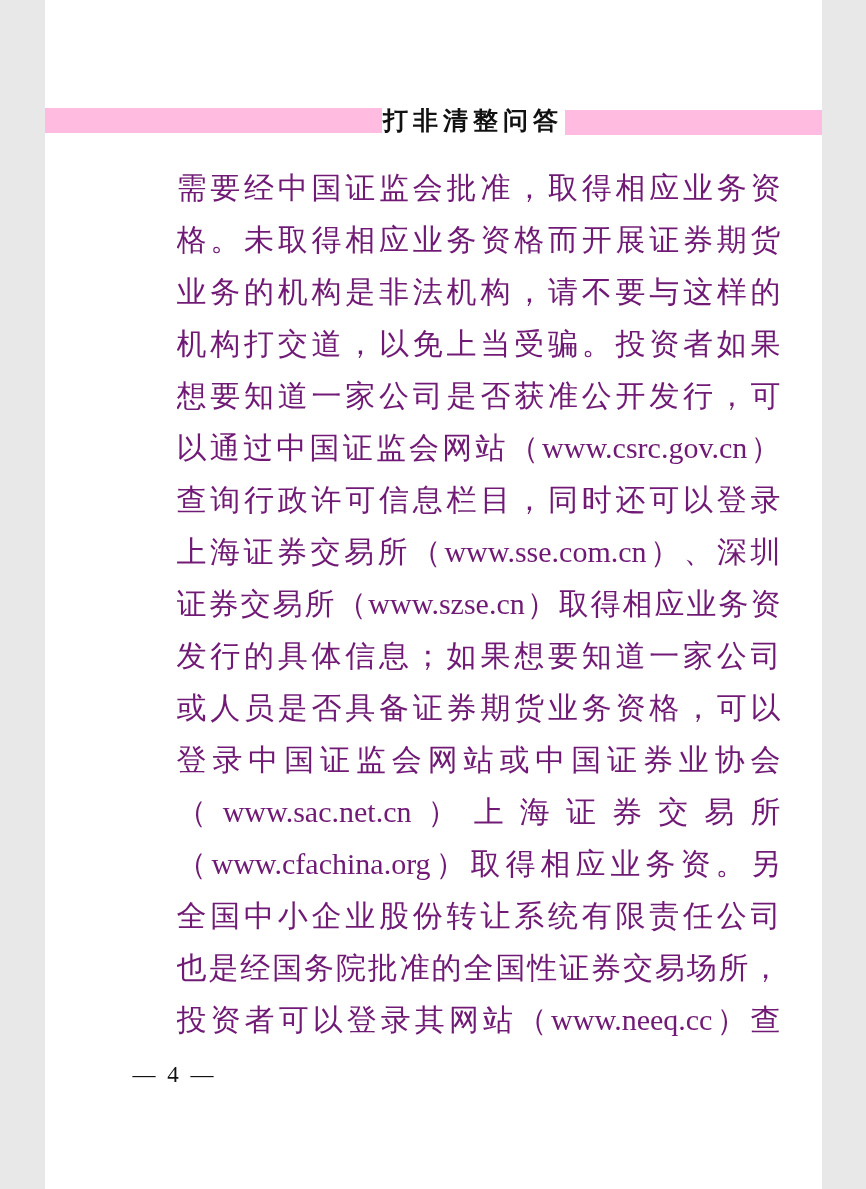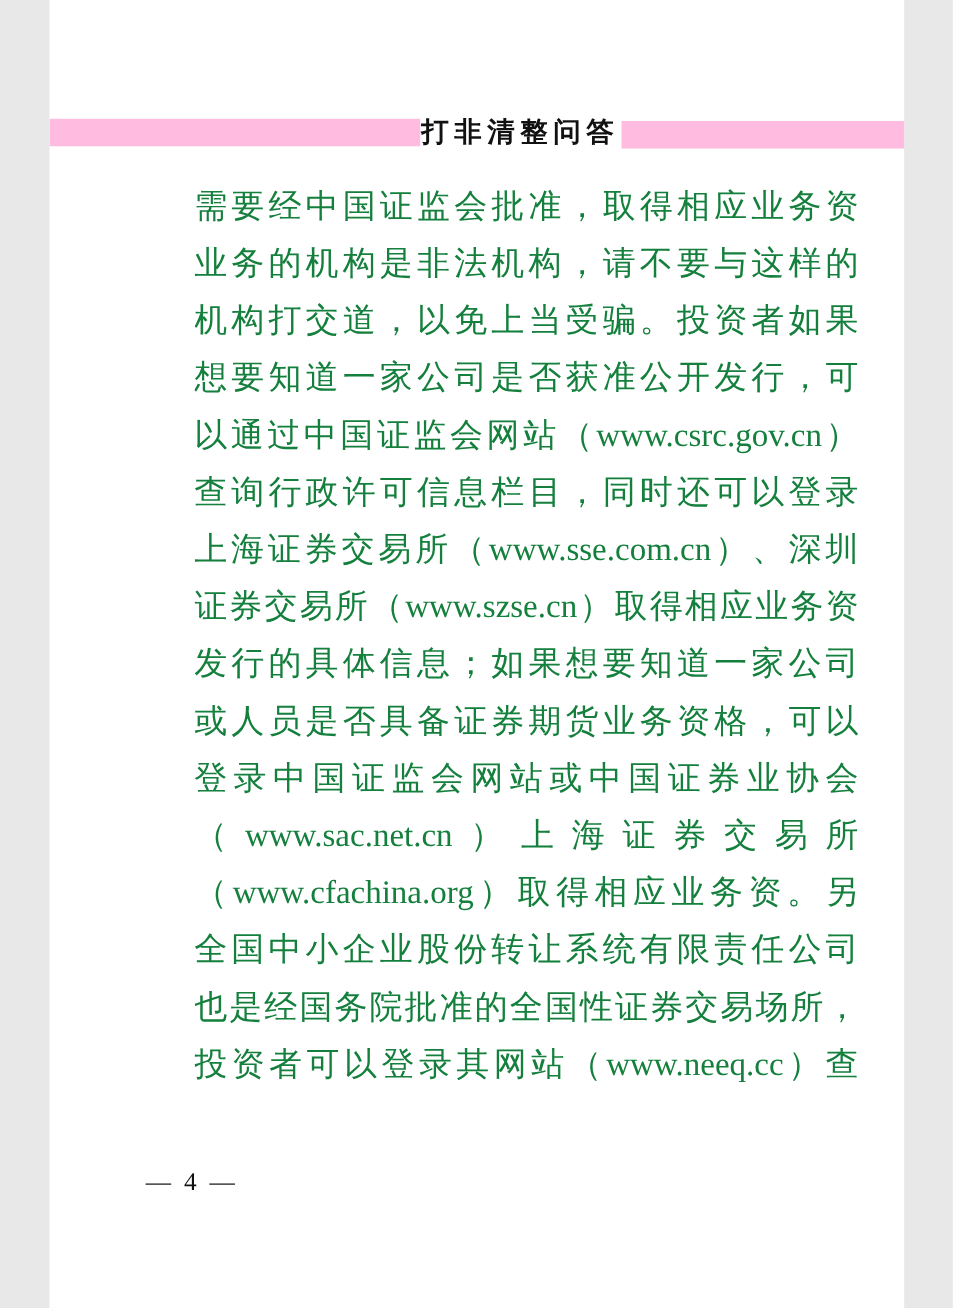--- a/index.html
+++ b/index.html
@@ -34,21 +34,21 @@
     letter-spacing: 5px;
     color: #111111;
     white-space: nowrap;
   }
   
   .body-text {
     position: absolute;
     left: 132px;
     top: 162px;
     width: 604px;
-    color: #15803d;
+    color: #701a75;
   }
   .body-text .line {
     height: 52px;
     line-height: 52px;
     font-size: 30px;
     text-align: justify;
     text-align-last: justify;
     overflow: hidden;
     white-space: normal;
   }
@@ -67,20 +67,21 @@
 <body>
 
 <div class="page">
 
   <div class="bar bar-left"></div>
   <div class="header-title">打非清整问答</div>
   <div class="bar bar-right"></div>
 
   <div class="body-text">
     <div class="line">需要经中国证监会批准，取得相应业务资</div>
+    <div class="line">格。未取得相应业务资格而开展证券期货</div>
     <div class="line">业务的机构是非法机构，请不要与这样的</div>
     <div class="line">机构打交道，以免上当受骗。投资者如果</div>
     <div class="line">想要知道一家公司是否获准公开发行，可</div>
     <div class="line">以通过中国证监会网站（www.csrc.gov.cn）</div>
     <div class="line">查询行政许可信息栏目，同时还可以登录</div>
     <div class="line">上海证券交易所（www.sse.com.cn）、深圳</div>
     <div class="line">证券交易所（www.szse.cn）取得相应业务资</div>
     <div class="line">发行的具体信息；如果想要知道一家公司</div>
     <div class="line">或人员是否具备证券期货业务资格，可以</div>
     <div class="line">登录中国证监会网站或中国证券业协会</div>

